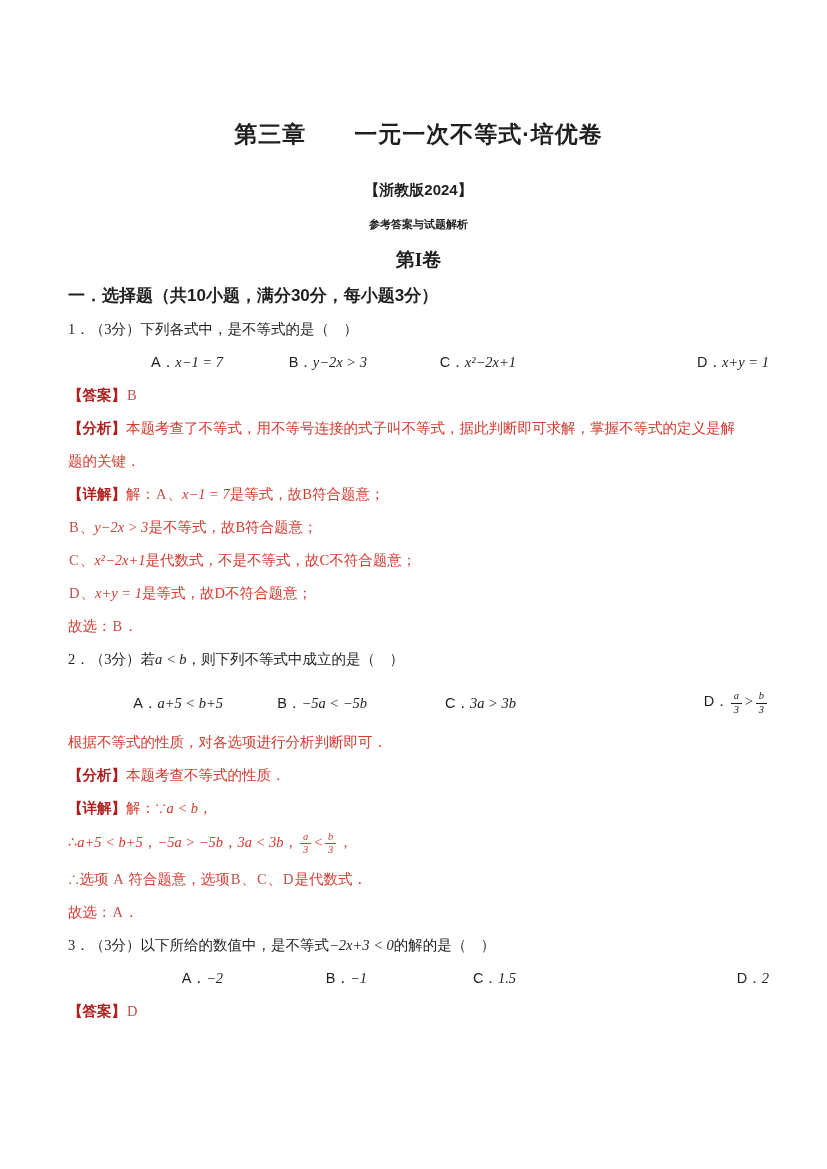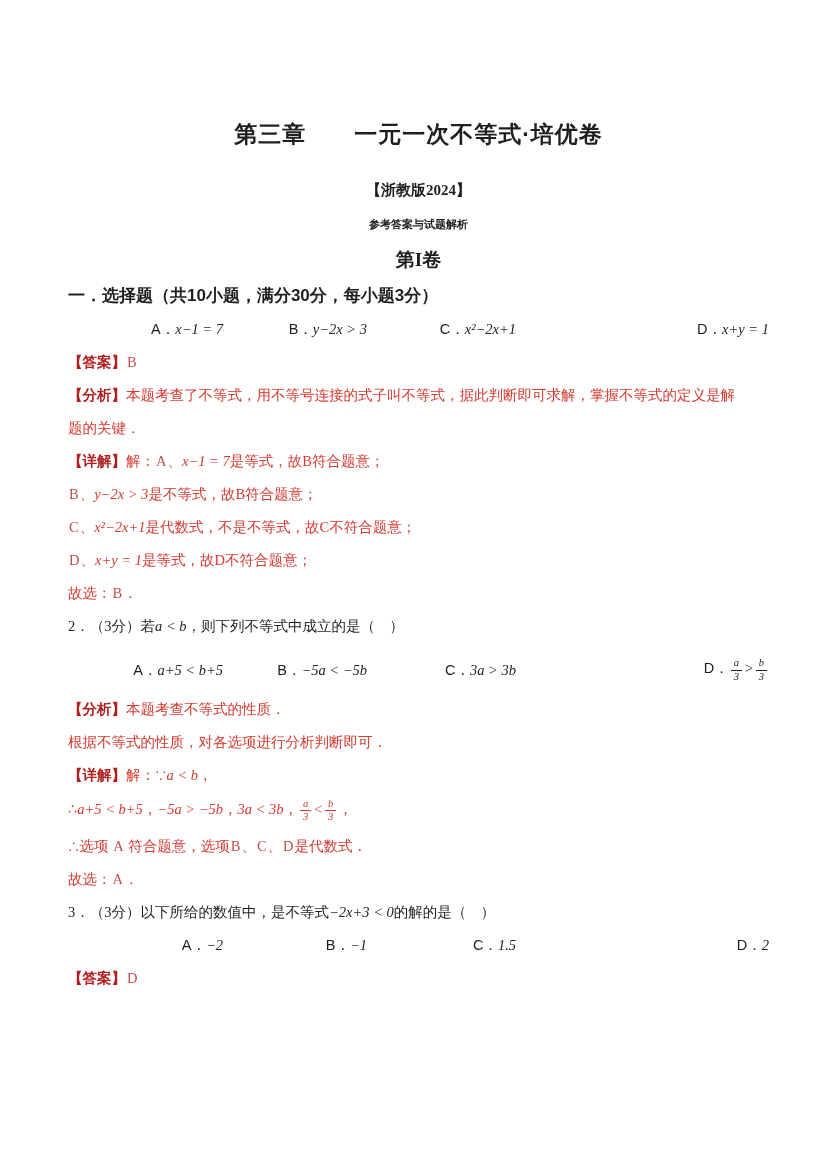--- a/index.html
+++ b/index.html
@@ -11,21 +11,21 @@
   }
   .page { width:827px; height:1145px; padding:118px 58px 0 68px; position:relative; }
 
   .doc-title {
     text-align:center; font-size:23px; font-weight:700; letter-spacing:1px;
     font-family:"Liberation Sans","DejaVu Sans",sans-serif;
     line-height:32px;
   }
   .doc-edition {
     text-align:center; font-size:15px; font-weight:700; margin-top:30px;
-    font-family:Liberation Serif, serif; line-height:20px;
+    font-family:Liberation Sans, sans-serif; line-height:20px;
   }
   .doc-subtitle {
     text-align:center; font-size:11px; font-weight:700; margin-top:17px;
     font-family:"Liberation Sans","DejaVu Sans",sans-serif; line-height:15px;
   }
   .doc-volume {
     text-align:center; font-size:19px; font-weight:600; margin-top:15px;
     font-family:"Liberation Serif","DejaVu Serif",serif; line-height:26px;
   }
   .section-heading {
@@ -58,20 +58,21 @@
 </head>
 <body>
 
 <div class="page">
   <div class="doc-title">第三章　　一元一次不等式·培优卷</div>
   <div class="doc-edition">【浙教版2024】</div>
   <div class="doc-subtitle">参考答案与试题解析</div>
   <div class="doc-volume">第I卷</div>
   <div class="section-heading">一．选择题（共10小题，满分30分，每小题3分）</div>
   <div class="doc-body" id="doc-body">
+      <div class="line black"><span class="txt">1．（3分）下列各式中，是不等式的是（　）</span></div>
       <div class="line options">
         <span class="opt"><span class="optlabel">A．</span><span class="math">x−1 = 7</span></span>
         <span class="opt"><span class="optlabel">B．</span><span class="math">y−2x &gt; 3</span></span>
         <span class="opt"><span class="optlabel">C．</span><span class="math">x²−2x+1</span></span>
         <span class="opt"><span class="optlabel">D．</span><span class="math">x+y = 1</span></span>
       </div>
       <div class="line red"><span class="label">【答案】</span><span class="letter">B</span></div>
       <div class="line red"><span class="label">【分析】</span><span class="txt">本题考查了不等式，用不等号连接的式子叫不等式，据此判断即可求解，掌握不等式的定义是解</span></div>
       <div class="line red"><span class="txt">题的关键．</span></div>
       <div class="line red"><span class="label">【详解】</span><span class="txt">解：</span><span class="letter">A</span><span class="txt">、</span><span class="math">x−1 = 7</span><span class="txt">是等式，故B符合题意；</span></div>
@@ -85,22 +86,22 @@
         <span class="opt"><span class="optlabel">B．</span><span class="math">−5a &lt; −5b</span></span>
         <span class="opt"><span class="optlabel">C．</span><span class="math">3a &gt; 3b</span></span>
         <span class="opt"><span class="optlabel">D．</span><span class="frac">
             <span class="num">a</span>
             <span class="den">3</span>
           </span><span class="math">&gt;</span><span class="frac">
             <span class="num">b</span>
             <span class="den">3</span>
           </span></span>
       </div>
+      <div class="line red"><span class="txt">根据不等式的性质，对各选项进行分析判断即可．</span></div>
       <div class="line red"><span class="label">【分析】</span><span class="txt">本题考查不等式的性质．</span></div>
-      <div class="line red"><span class="txt">根据不等式的性质，对各选项进行分析判断即可．</span></div>
       <div class="line red"><span class="label">【详解】</span><span class="txt">解：∵</span><span class="math">a &lt; b</span><span class="txt">，</span></div>
       <div class="line red tall"><span class="txt">∴</span><span class="math">a+5 &lt; b+5</span><span class="txt">，</span><span class="math">−5a &gt; −5b</span><span class="txt">，</span><span class="math">3a &lt; 3b</span><span class="txt">，</span><span class="frac">
           <span class="num">a</span>
           <span class="den">3</span>
         </span><span class="math">&lt;</span><span class="frac">
           <span class="num">b</span>
           <span class="den">3</span>
         </span><span class="txt">，</span></div>
       <div class="line red"><span class="txt">∴选项 </span><span class="letter">A</span><span class="txt"> 符合题意，选项</span><span class="letter">B</span><span class="txt">、</span><span class="letter">C</span><span class="txt">、</span><span class="letter">D</span><span class="txt">是代数式．</span></div>
       <div class="line red"><span class="txt">故选：</span><span class="letter">A</span><span class="txt">．</span></div>

